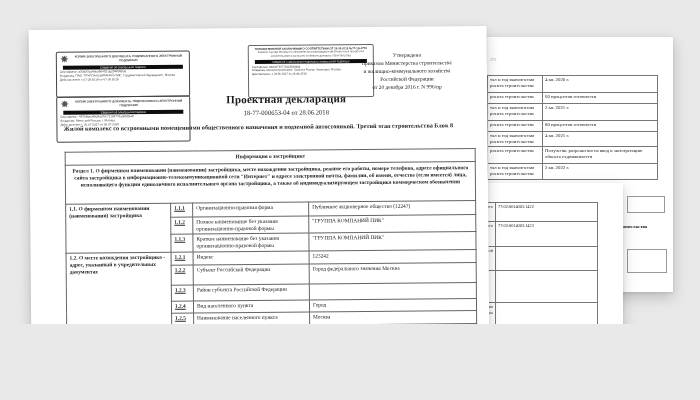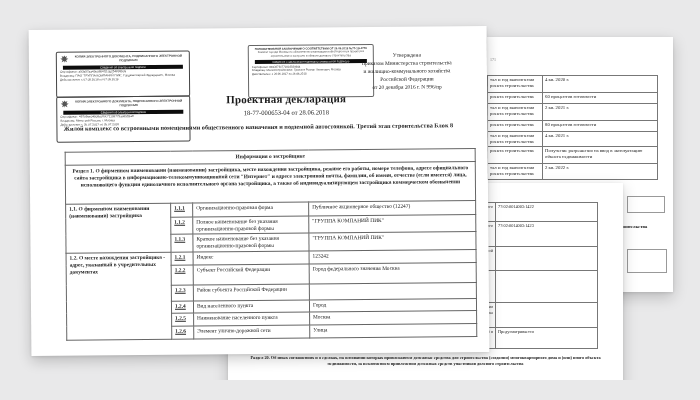--- a/index.html
+++ b/index.html
@@ -1,16 +1,16 @@
 <!DOCTYPE html>
 <html><head>
 <meta charset="utf-8">
 <style>
   html,body{margin:0;padding:0;background:#e9e9ea;}
-  .canvas{position:relative;width:700px;height:380px;background:#e9e9ea;overflow:hidden;
+  .canvas{position:relative;width:700px;height:324px;background:#e9e9ea;overflow:hidden;
           font-family:"Liberation Serif","DejaVu Serif",serif;color:#222;}
   .page{position:absolute;background:#fff;box-shadow:0 5px 14px rgba(0,0,0,.20),0 1px 3px rgba(0,0,0,.10);}
   
   .page-right{left:487px;top:37px;width:186px;height:255px;z-index:10;}
   .p2-frag{position:absolute;left:3px;top:20px;font-size:4px;color:#888;}
   .p2-table{position:absolute;left:0;top:38px;width:170px;border-collapse:collapse;table-layout:fixed;}
   .p2-table td{border:0.8px solid #777;vertical-align:top;padding:1px 2px;font-size:4.8px;line-height:1.28;}
   .p2-bold{position:absolute;font-size:4.6px;font-weight:bold;color:#111;white-space:nowrap;}
   .p2-box{position:absolute;border:0.9px solid #999;background:#fff;}
   

